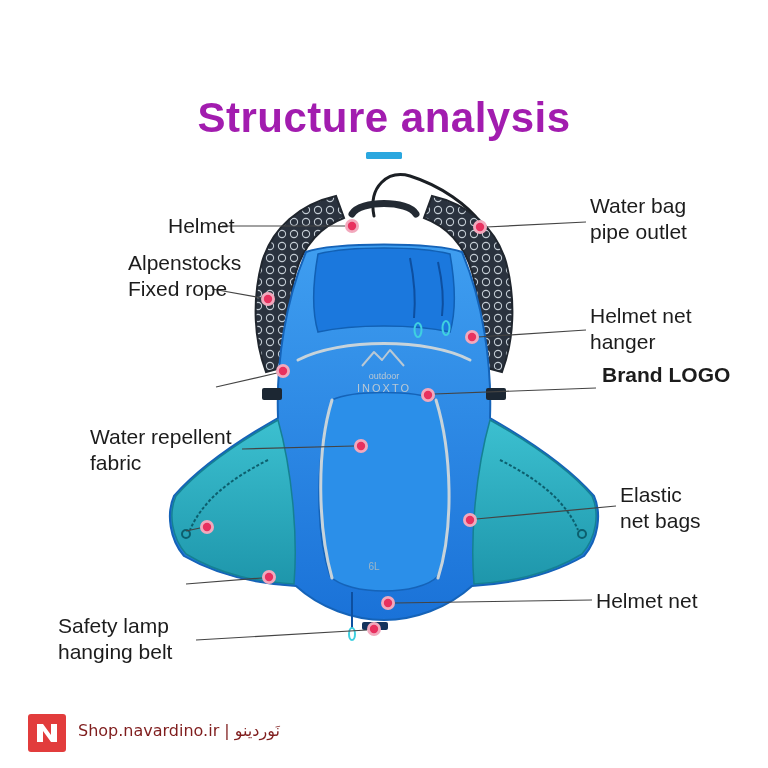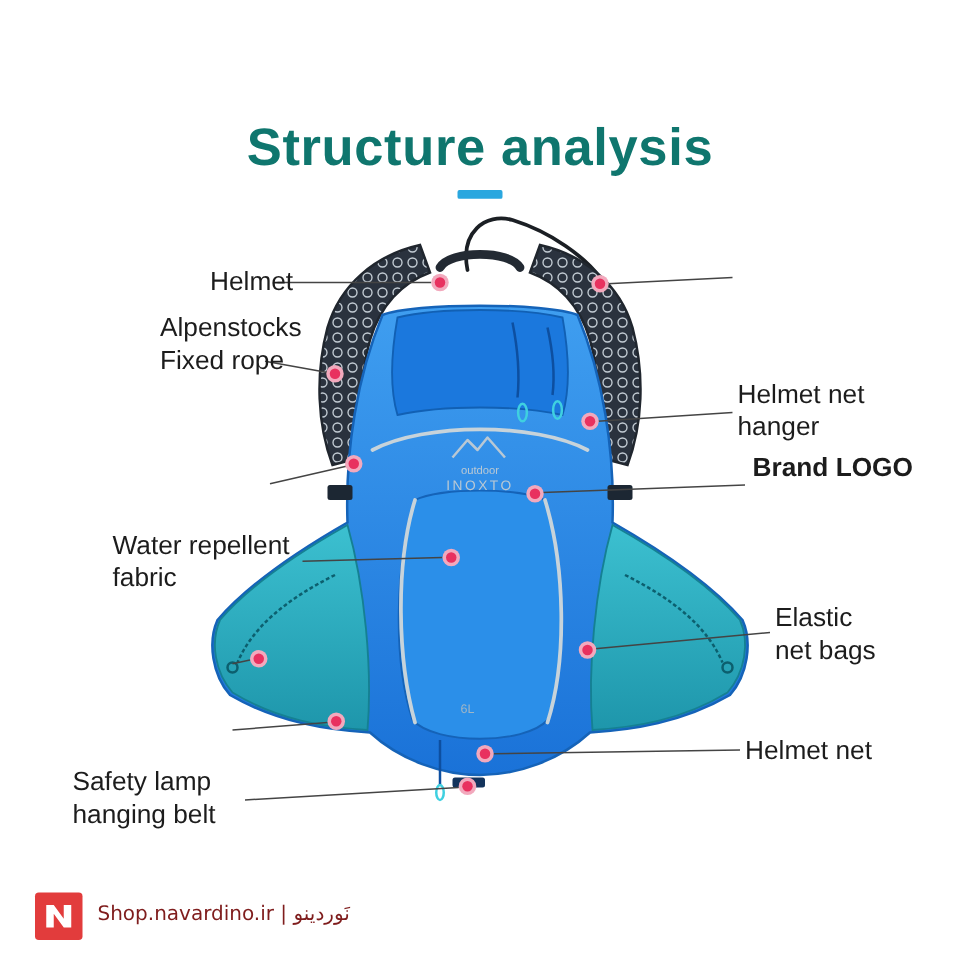--- a/index.html
+++ b/index.html
@@ -1,19 +1,19 @@
 <!DOCTYPE html>
 <html><head>
 <meta charset="utf-8">
 <style>
   html,body{margin:0;padding:0;background:#fff;}
   .stage{position:relative;width:768px;height:768px;background:#ffffff;overflow:hidden;
          font-family:"Liberation Sans", sans-serif;}
   .page-title{position:absolute;top:94px;left:0;width:768px;text-align:center;
-              font-size:42px;font-weight:700;color:#0f766e;letter-spacing:0.5px;}
+              font-size:42px;font-weight:700;color:#a21caf;letter-spacing:0.5px;}
   .title-dash{position:absolute;top:152px;left:50%;transform:translateX(-50%);
               width:36px;height:7px;border-radius:1.5px;}
   .callout{position:absolute;font-size:21px;line-height:26px;color:#1c1c1c;
            white-space:pre-line;}
   .footer{position:absolute;left:0;top:706px;width:768px;height:62px;}
   .footer-logo{position:absolute;left:28px;top:8px;width:38px;height:38px;border-radius:3px;}
   .footer-text{position:absolute;left:78px;top:15px;font-size:16px;color:#7f1d1d;
                font-family:"DejaVu Sans", sans-serif;}
   svg text{font-family:"Liberation Sans", sans-serif;}
 </style>
@@ -170,20 +170,22 @@
     </g>
   </svg>
 
   <div class="callout" style="left:168px;top:213px;">Helmet</div>
   <div class="callout" style="left:128px;top:250px;">Alpenstocks
 Fixed rope</div>
   <div class="callout" style="left:90px;top:424px;">Water repellent
 fabric</div>
   <div class="callout" style="left:58px;top:613px;">Safety lamp
 hanging belt</div>
+  <div class="callout" style="left:590px;top:193px;">Water bag
+pipe outlet</div>
   <div class="callout" style="left:590px;top:303px;">Helmet net
 hanger</div>
   <div class="callout" style="left:602px;top:362px;font-weight:bold;">Brand LOGO</div>
   <div class="callout" style="left:620px;top:482px;">Elastic
 net bags</div>
   <div class="callout" style="left:596px;top:588px;">Helmet net</div>
 
   <div class="footer">
     <div class="footer-logo" style="background:#e23c3c;">
       <svg width="38" height="38" viewBox="0 0 38 38">

